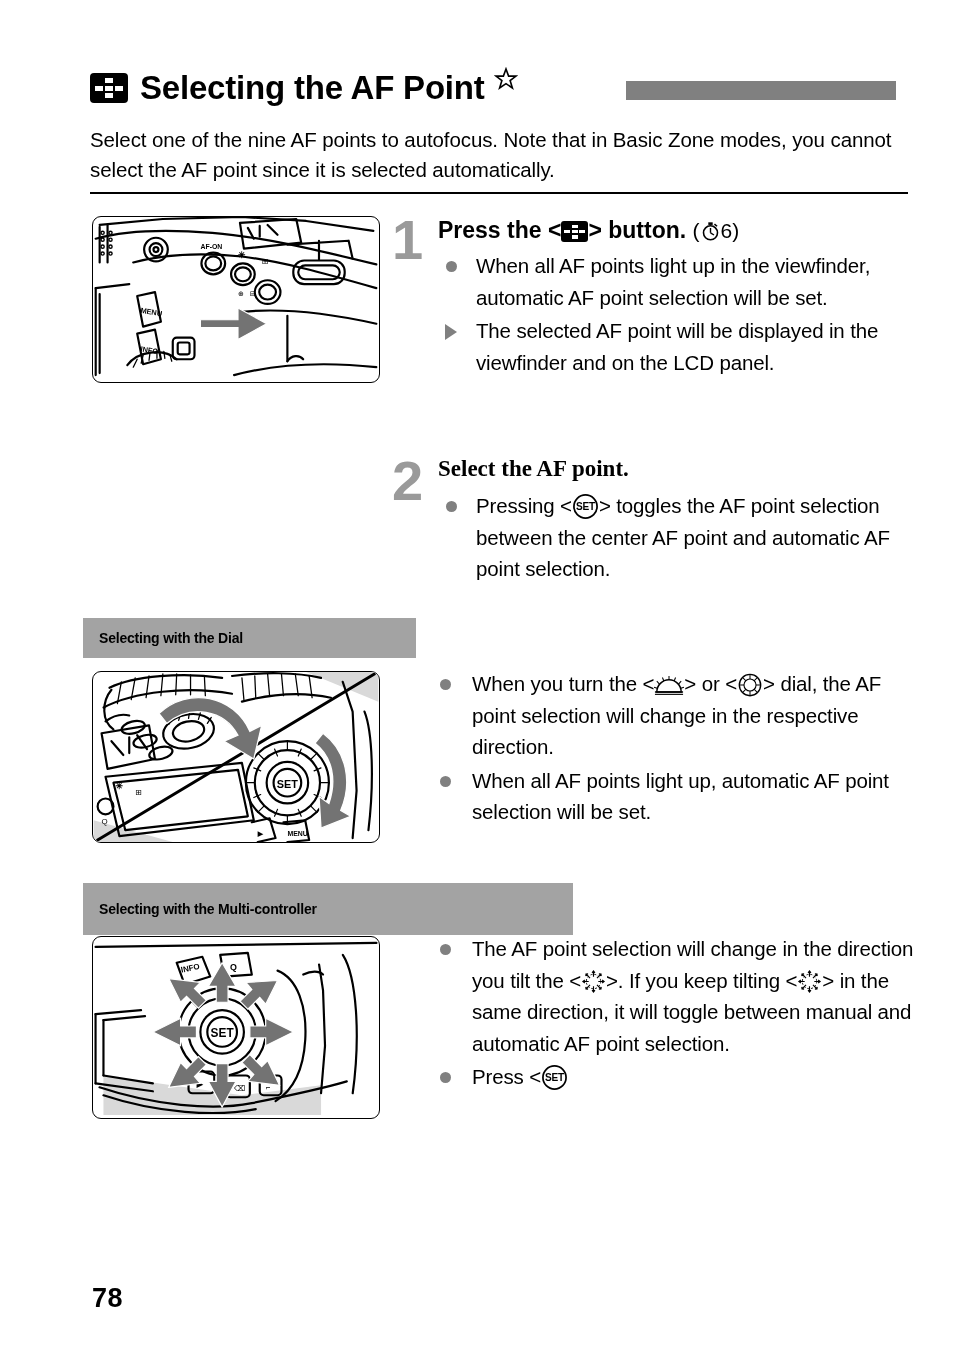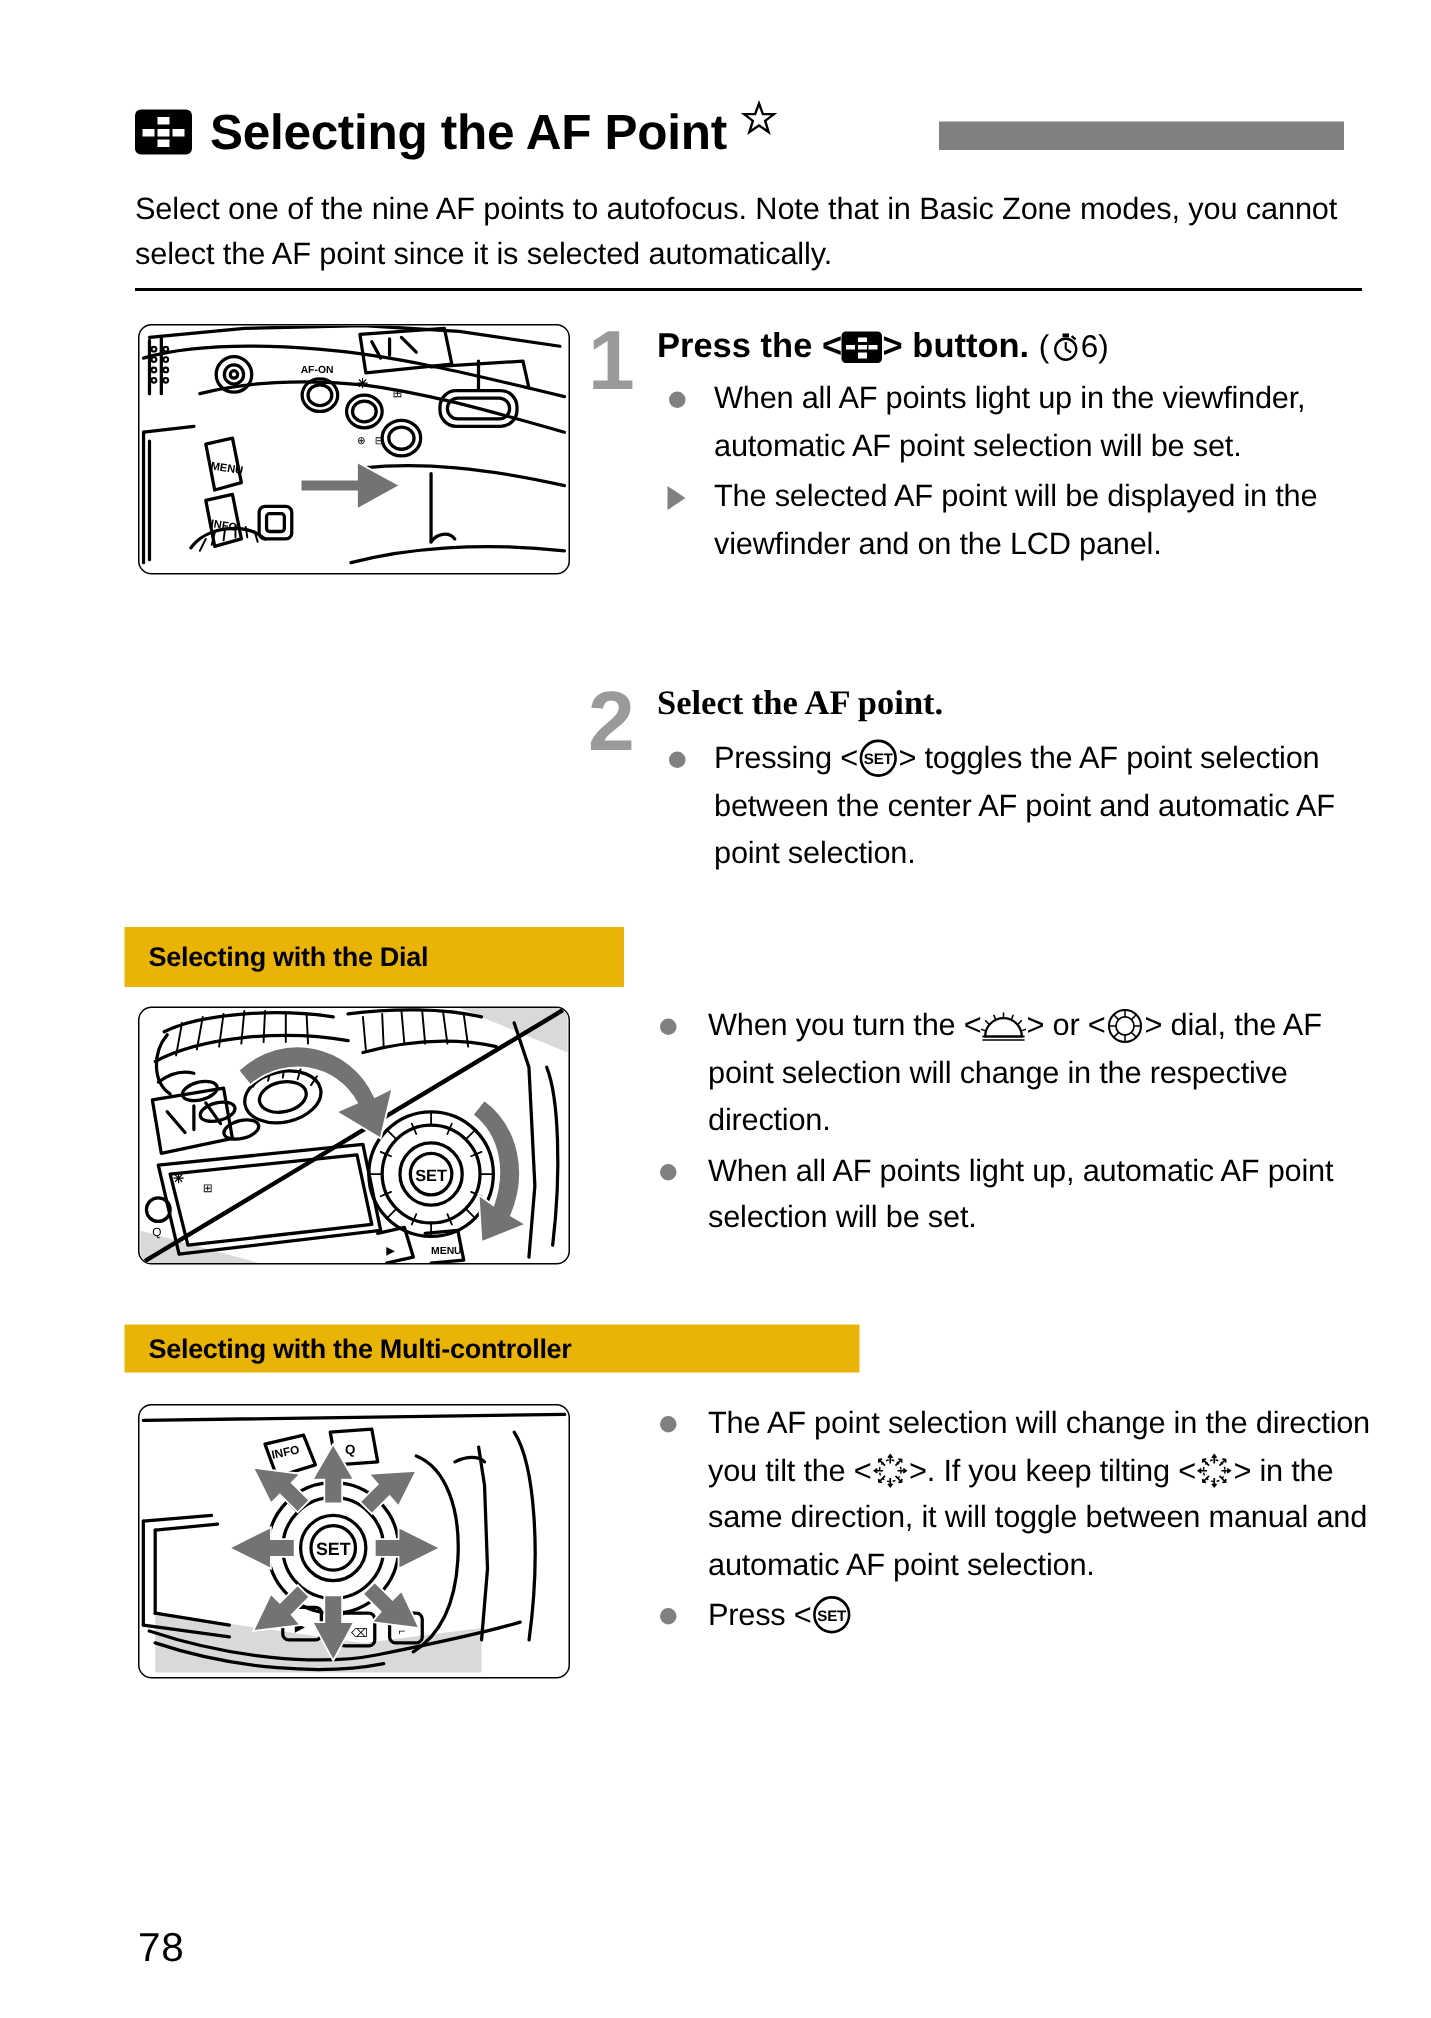--- a/index.html
+++ b/index.html
@@ -169,45 +169,46 @@
   #step1 .step-head{ left: 46px; top: 11px; }
   #step1 .bullets  { left: 46px; top: 44px; }
 
   #step2 .step-num { left: 0px;  top: 3px; }
   #step2 .step-head{ left: 46px; top: 6px; font-family: Liberation Serif, serif; }
   #step2 .bullets  { left: 46px; top: 40px; }
 
   
   .sec-head {
     position: absolute;
-    background: #eab308;
-    font-size: 18px;
+    background: #a3a3a3;
+    font-size: 14px;
     font-weight: bold;
     display: flex;
     align-items: center;
     padding-left: 16px;
     box-sizing: border-box;
     letter-spacing: -0.2px;
   }
   #sec-dial  { left: 47px; top: 618px; width: 333px; height: 40px; }
-  #sec-multi { left: 47px; top: 883px; width: 490px; height: 32px; }
+  #sec-multi { left: 47px; top: 883px; width: 490px; height: 52px; }
 
   
   #dial-text  { position: absolute; left: 390px; top: 668px;  width: 490px; }
   #multi-text { position: absolute; left: 390px; top: 933px;  width: 490px; }
   #dial-text .bullet, #multi-text .bullet { padding-left: 46px; }
   #dial-text .dot, #multi-text .dot { left: 14px; }
 
   
   .pagenum {
     position: absolute;
     left: 56px;
     top: 1283px;
     font-size: 27px;
     letter-spacing: 0.5px;
+    font-weight: bold;
   }
 
   
   .ig { display: inline-block; vertical-align: -3px; }
   .ig-af {
     width: 27px; height: 21px; background: #000; border-radius: 3px;
     position: relative; vertical-align: -4px;
   }
   .ig-af i { position: absolute; background: #fff; width: 6px; height: 3.5px; }
   .ig-af i.c { left: 10.5px; top: 8.8px; }

